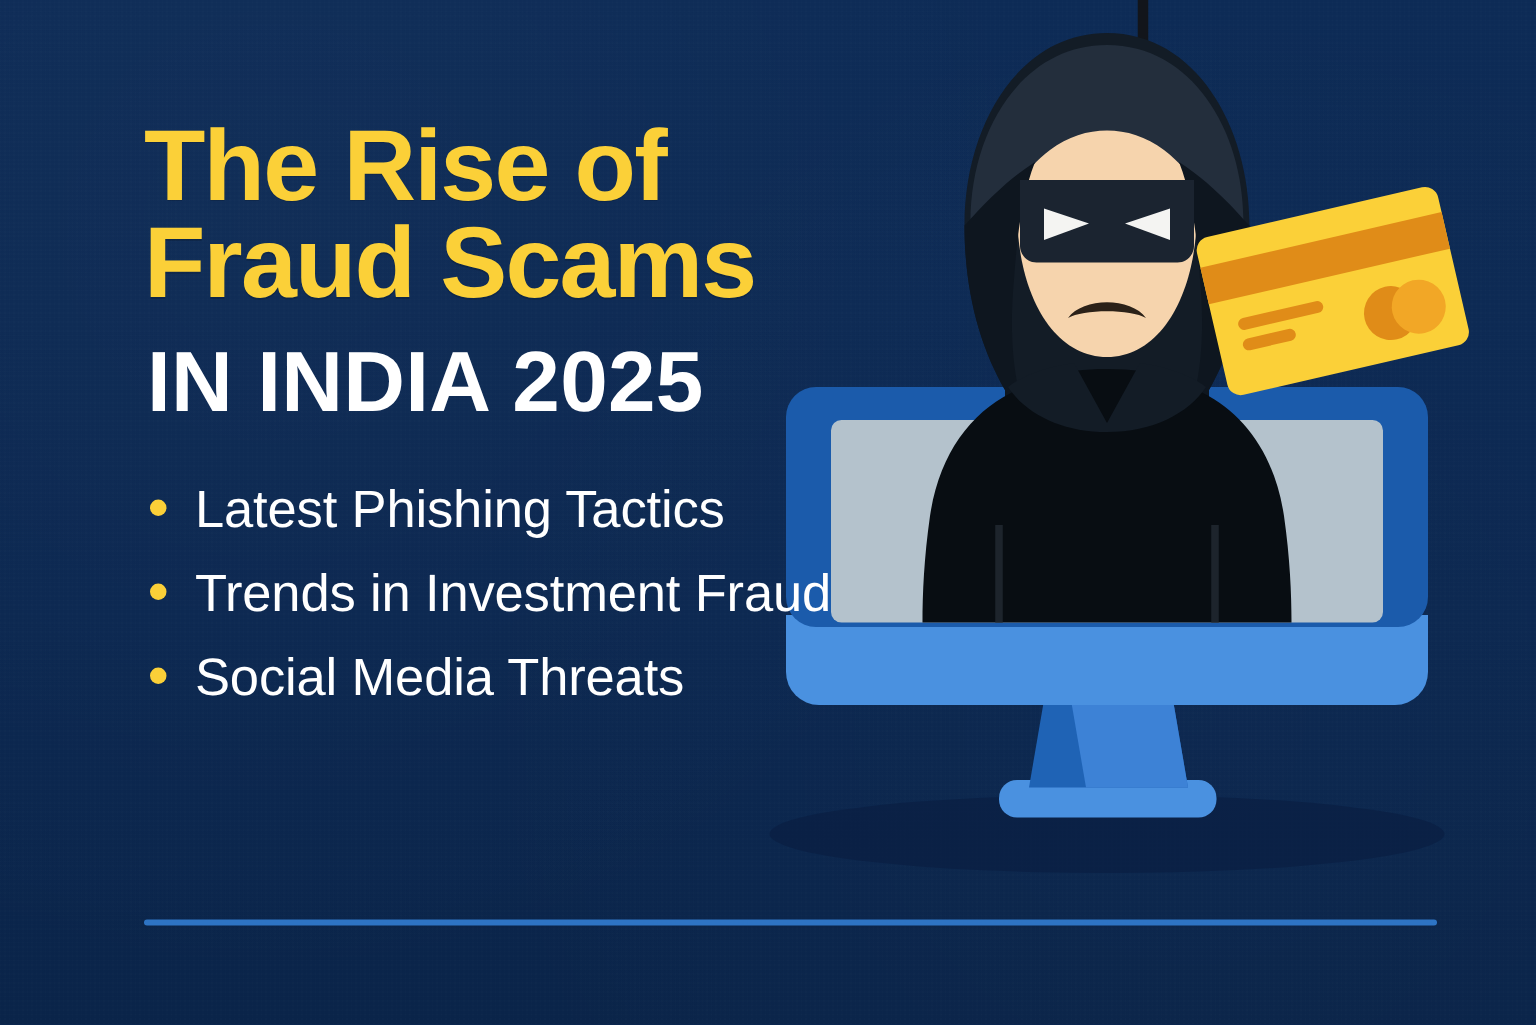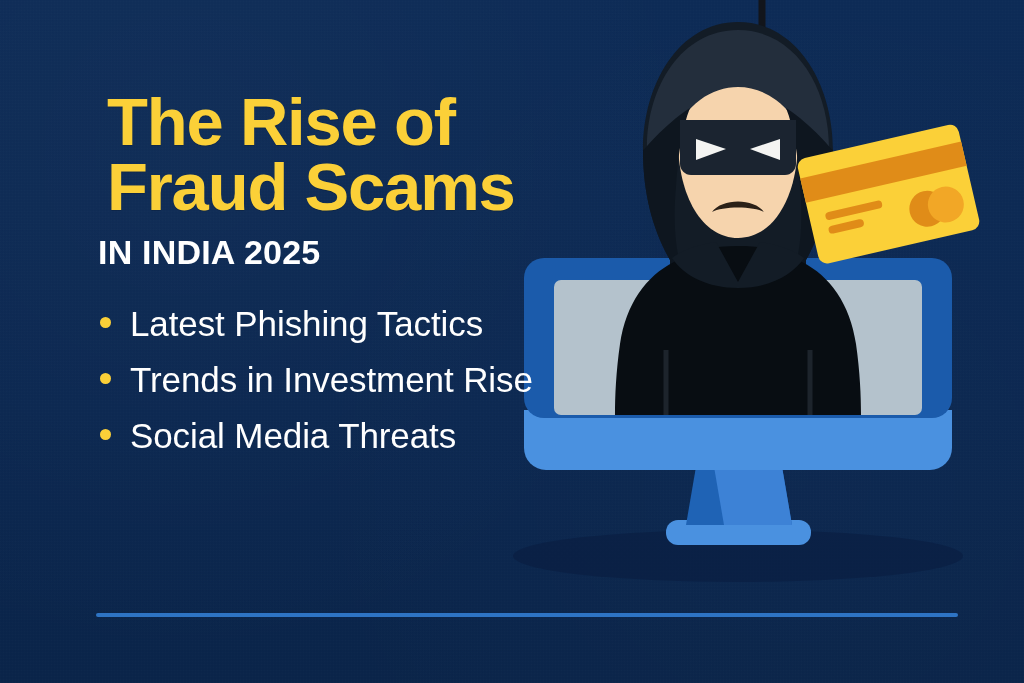--- a/index.html
+++ b/index.html
@@ -40,30 +40,30 @@
     top: 78px;
     width: 540px;
     z-index: 6;
   }
   .headline {
     color: #fbd038;
     font-size: 67px;
     line-height: 0.97;
     font-weight: 700;
     letter-spacing: -1.2px;
-    margin: 11px;
+    margin: 0;
     text-shadow: 0 1px 0 rgba(0,0,0,0.15);
   }
   .headline .line {
     display: block;
     white-space: nowrap;
   }
   .subhead {
     color: #ffffff;
-    font-size: 34px;
+    font-size: 57px;
     font-weight: 700;
     letter-spacing: 0.2px;
     margin: 14px 0 0 2px;
     white-space: nowrap;
   }
 
   .bullets {
     list-style: none;
     margin: 34px 0 0 0;
     padding: 0;
@@ -215,21 +215,21 @@
 
     <div class="subhead">IN INDIA 2025</div>
 
     <ul class="bullets">
       <li>
         <span class="bullet-dot"></span>
         <span>Latest Phishing Tactics</span>
       </li>
       <li>
         <span class="bullet-dot"></span>
-        <span>Trends in Investment Rise</span>
+        <span>Trends in Investment Fraud</span>
       </li>
       <li>
         <span class="bullet-dot"></span>
         <span>Social Media Threats</span>
       </li>
     </ul>
 
   </div>
 
   <div class="divider"></div>

